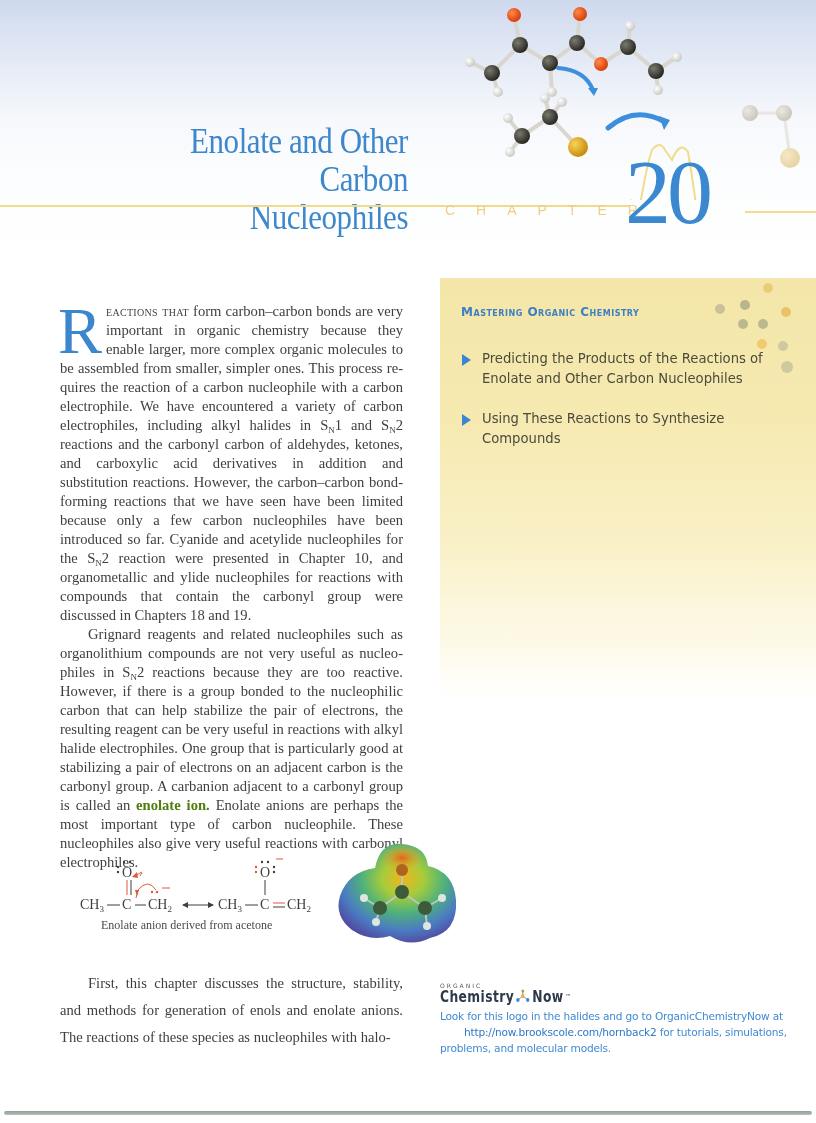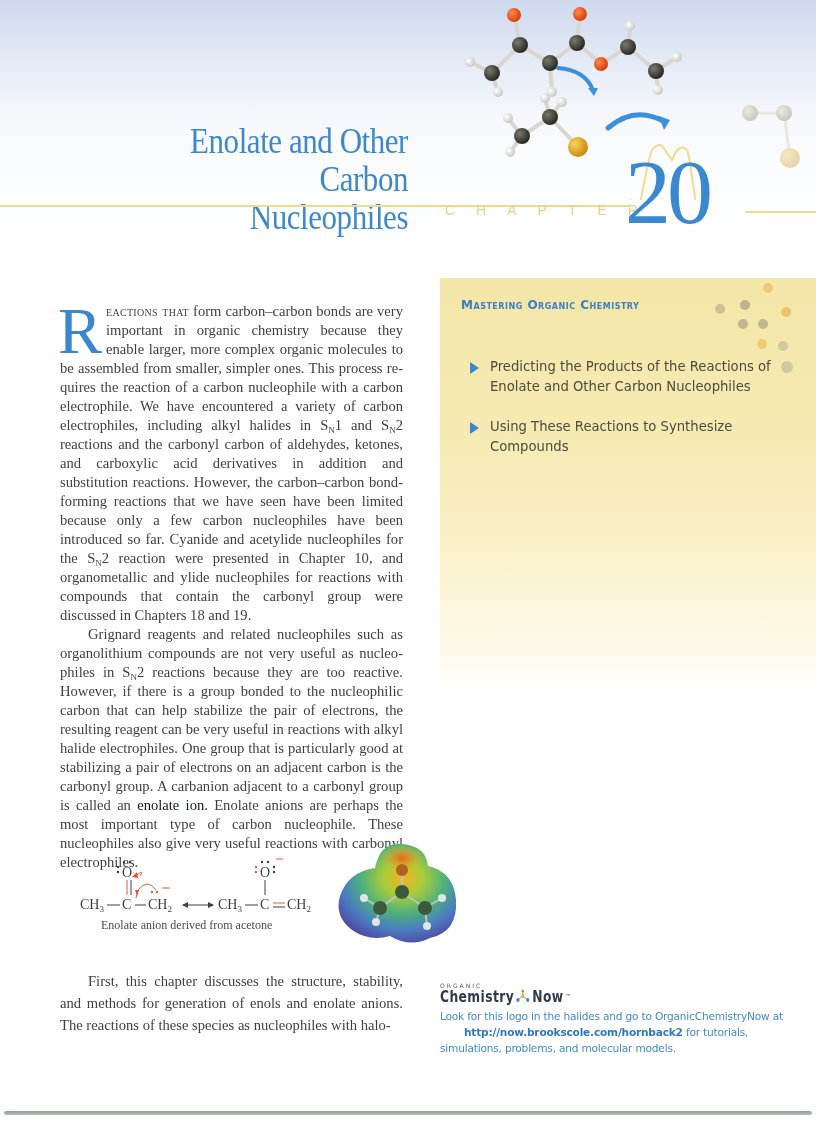--- a/index.html
+++ b/index.html
@@ -47,64 +47,64 @@
     hyphens: manual; color: #3f3f3f;
   }
   .para { margin: 0; }
   .para.indent { text-indent: 28px; }
   .dropcap {
     float: left; font-size: 66px; line-height: 52px; color: #3b86cc;
     margin: 3px 4px 0 -2px; font-family: "Liberation Serif", serif;
   }
   .smallcaps { font-variant: small-caps; letter-spacing: 0.3px; }
   sub { font-size: 9px; vertical-align: -3px; line-height: 0; }
-  b { font-weight: normal; color: #0f172a; }
+  b { font-weight: bold; color: #4d7c0f; }
 
   
   .mastering-box {
     position: absolute; left: 440px; top: 278px; width: 376px; height: 420px;
     background: linear-gradient(to bottom, #f4e6a8 0px, #f6eab2 150px, #f9f0c6 260px, #fdf9e6 360px, rgba(255,255,255,0) 420px);
   }
   .mastering-heading {
-    position: absolute; left: 461px; top: 298px;
+    position: absolute; left: 461px; top: 305px;
     font-family: "DejaVu Sans", sans-serif; font-weight: bold;
     font-size: 12px; color: #3b7fc4; font-variant: small-caps;
     letter-spacing: 0.5px;
   }
-  .objectives { position: absolute; left: 462px; top: 349px; width: 340px; margin: 8px; padding: 0; list-style: none; }
+  .objectives { position: absolute; left: 462px; top: 349px; width: 340px; margin: 0; padding: 0; list-style: none; }
   .objective { position: relative; padding-left: 20px; margin-bottom: 20px;
     font-family: "DejaVu Sans", sans-serif; font-size: 13.2px; line-height: 20px; color: #4b4b3e; }
   .objective .bullet {
     position: absolute; left: 0; top: 5px; width: 0; height: 0;
     border-top: 6px solid transparent; border-bottom: 6px solid transparent;
     border-left: 9px solid #3a86d0;
   }
   .dots-svg { position: absolute; left: 690px; top: 282px; }
 
   
   .figure-svg { position: absolute; left: 80px; top: 850px; }
   .figure-caption {
     position: absolute; left: 101px; top: 918px;
     font-size: 12px; color: #4a4a4a;
   }
   .epm-svg { position: absolute; left: 330px; top: 840px; }
 
   
   .body-col-2 {
     position: absolute; left: 60px; top: 970px; width: 343px;
-    font-size: 14.6px; line-height: 22px; text-align: justify; color: #3f3f3f;
+    font-size: 14.6px; line-height: 27px; text-align: justify; color: #3f3f3f;
   }
 
   
   .cn-block { position: absolute; left: 440px; top: 982px; width: 370px; }
   .cn-small { font-family: "DejaVu Sans", sans-serif; font-size: 6px; letter-spacing: 2px; color: #555; }
   .cn-logo { font-family: "DejaVu Sans", sans-serif; font-weight: bold; font-size: 15px; color: #2e3a4c; letter-spacing: 0.5px; margin-top: -1px; display: flex; align-items: center; transform: scaleX(0.82); transform-origin: left center; }
   .cn-logo .tm { font-size: 7px; font-weight: normal; margin-left: 2px; }
   .cn-text { font-family: "DejaVu Sans", sans-serif; font-size: 10.6px; line-height: 16px; color: #3f8ad1; margin-top: 2px; letter-spacing: -0.2px; }
-  .cn-text b { color: #2f78c4; font-weight: bold; padding-left: 24px; }
+  .cn-text b { color: #2f78c4; font-weight: normal; padding-left: 24px; }
 
   .bottom-shadow {
     position: absolute; left: 4px; top: 1111px; width: 808px; height: 4px;
     background: linear-gradient(to bottom, #7f8f86, #a8b6a8);
     border-radius: 2px; opacity: 0.85;
   }
 </style>
 </head>
 <body>
 

